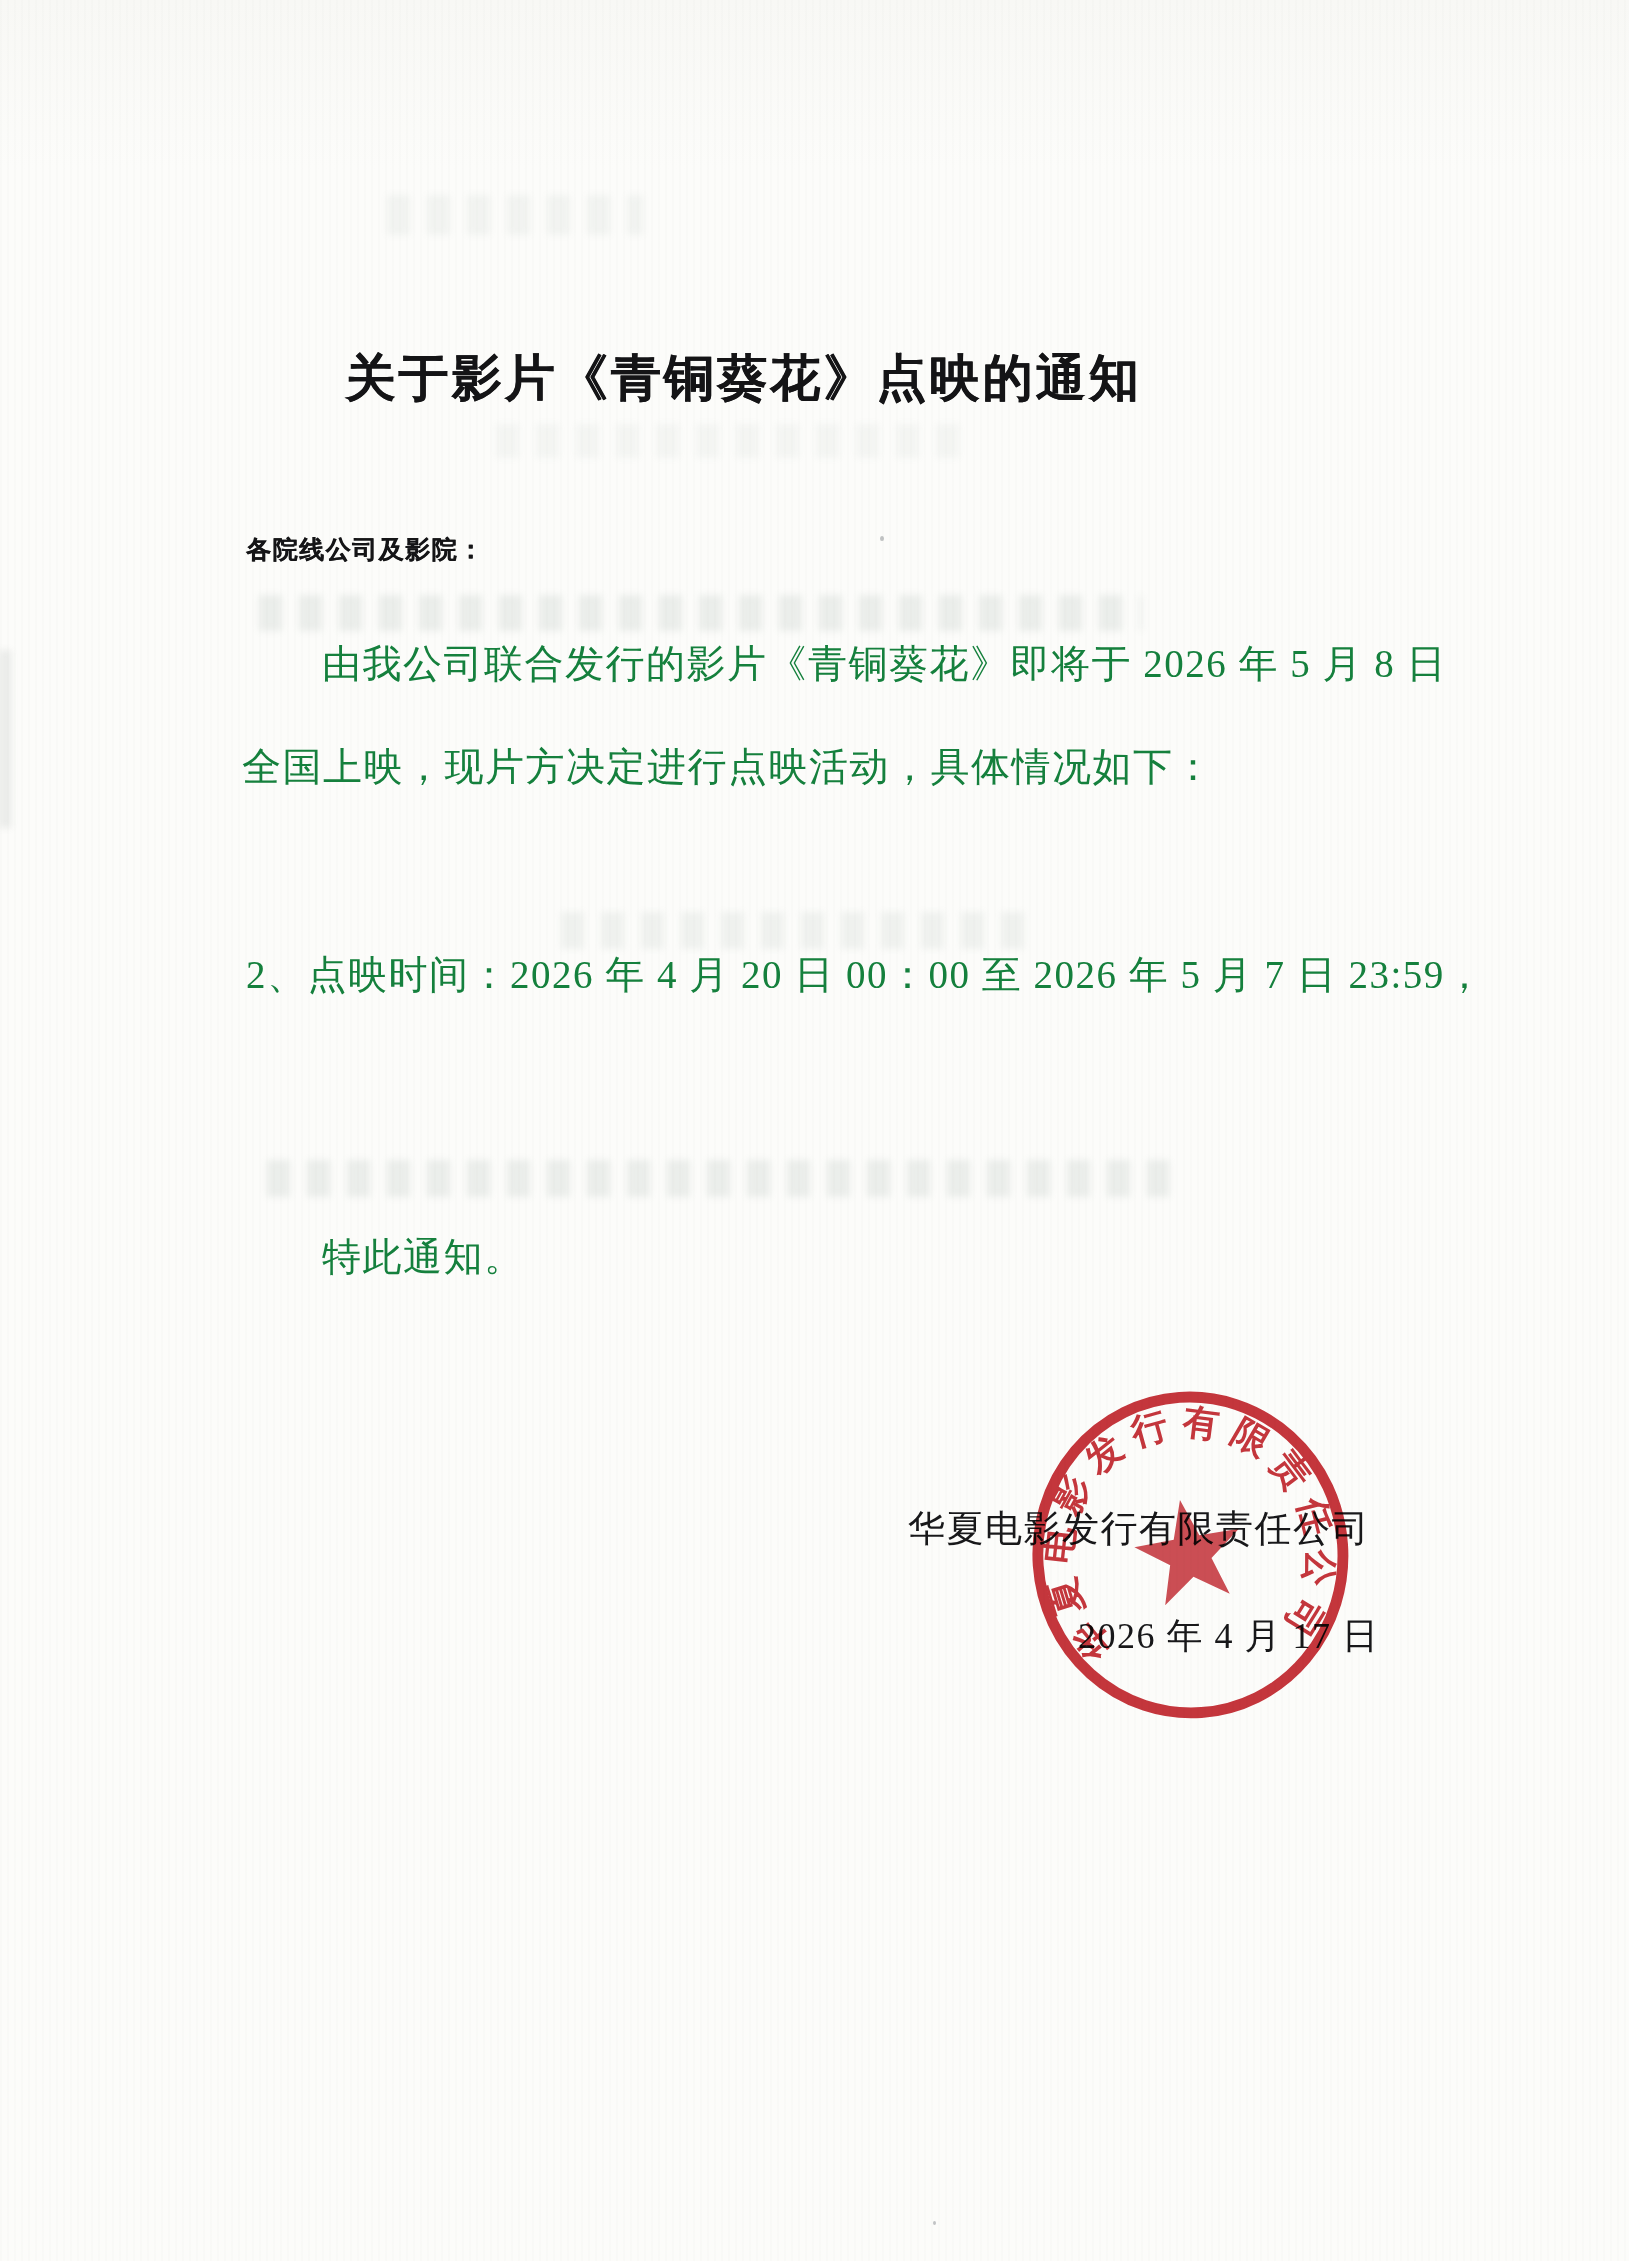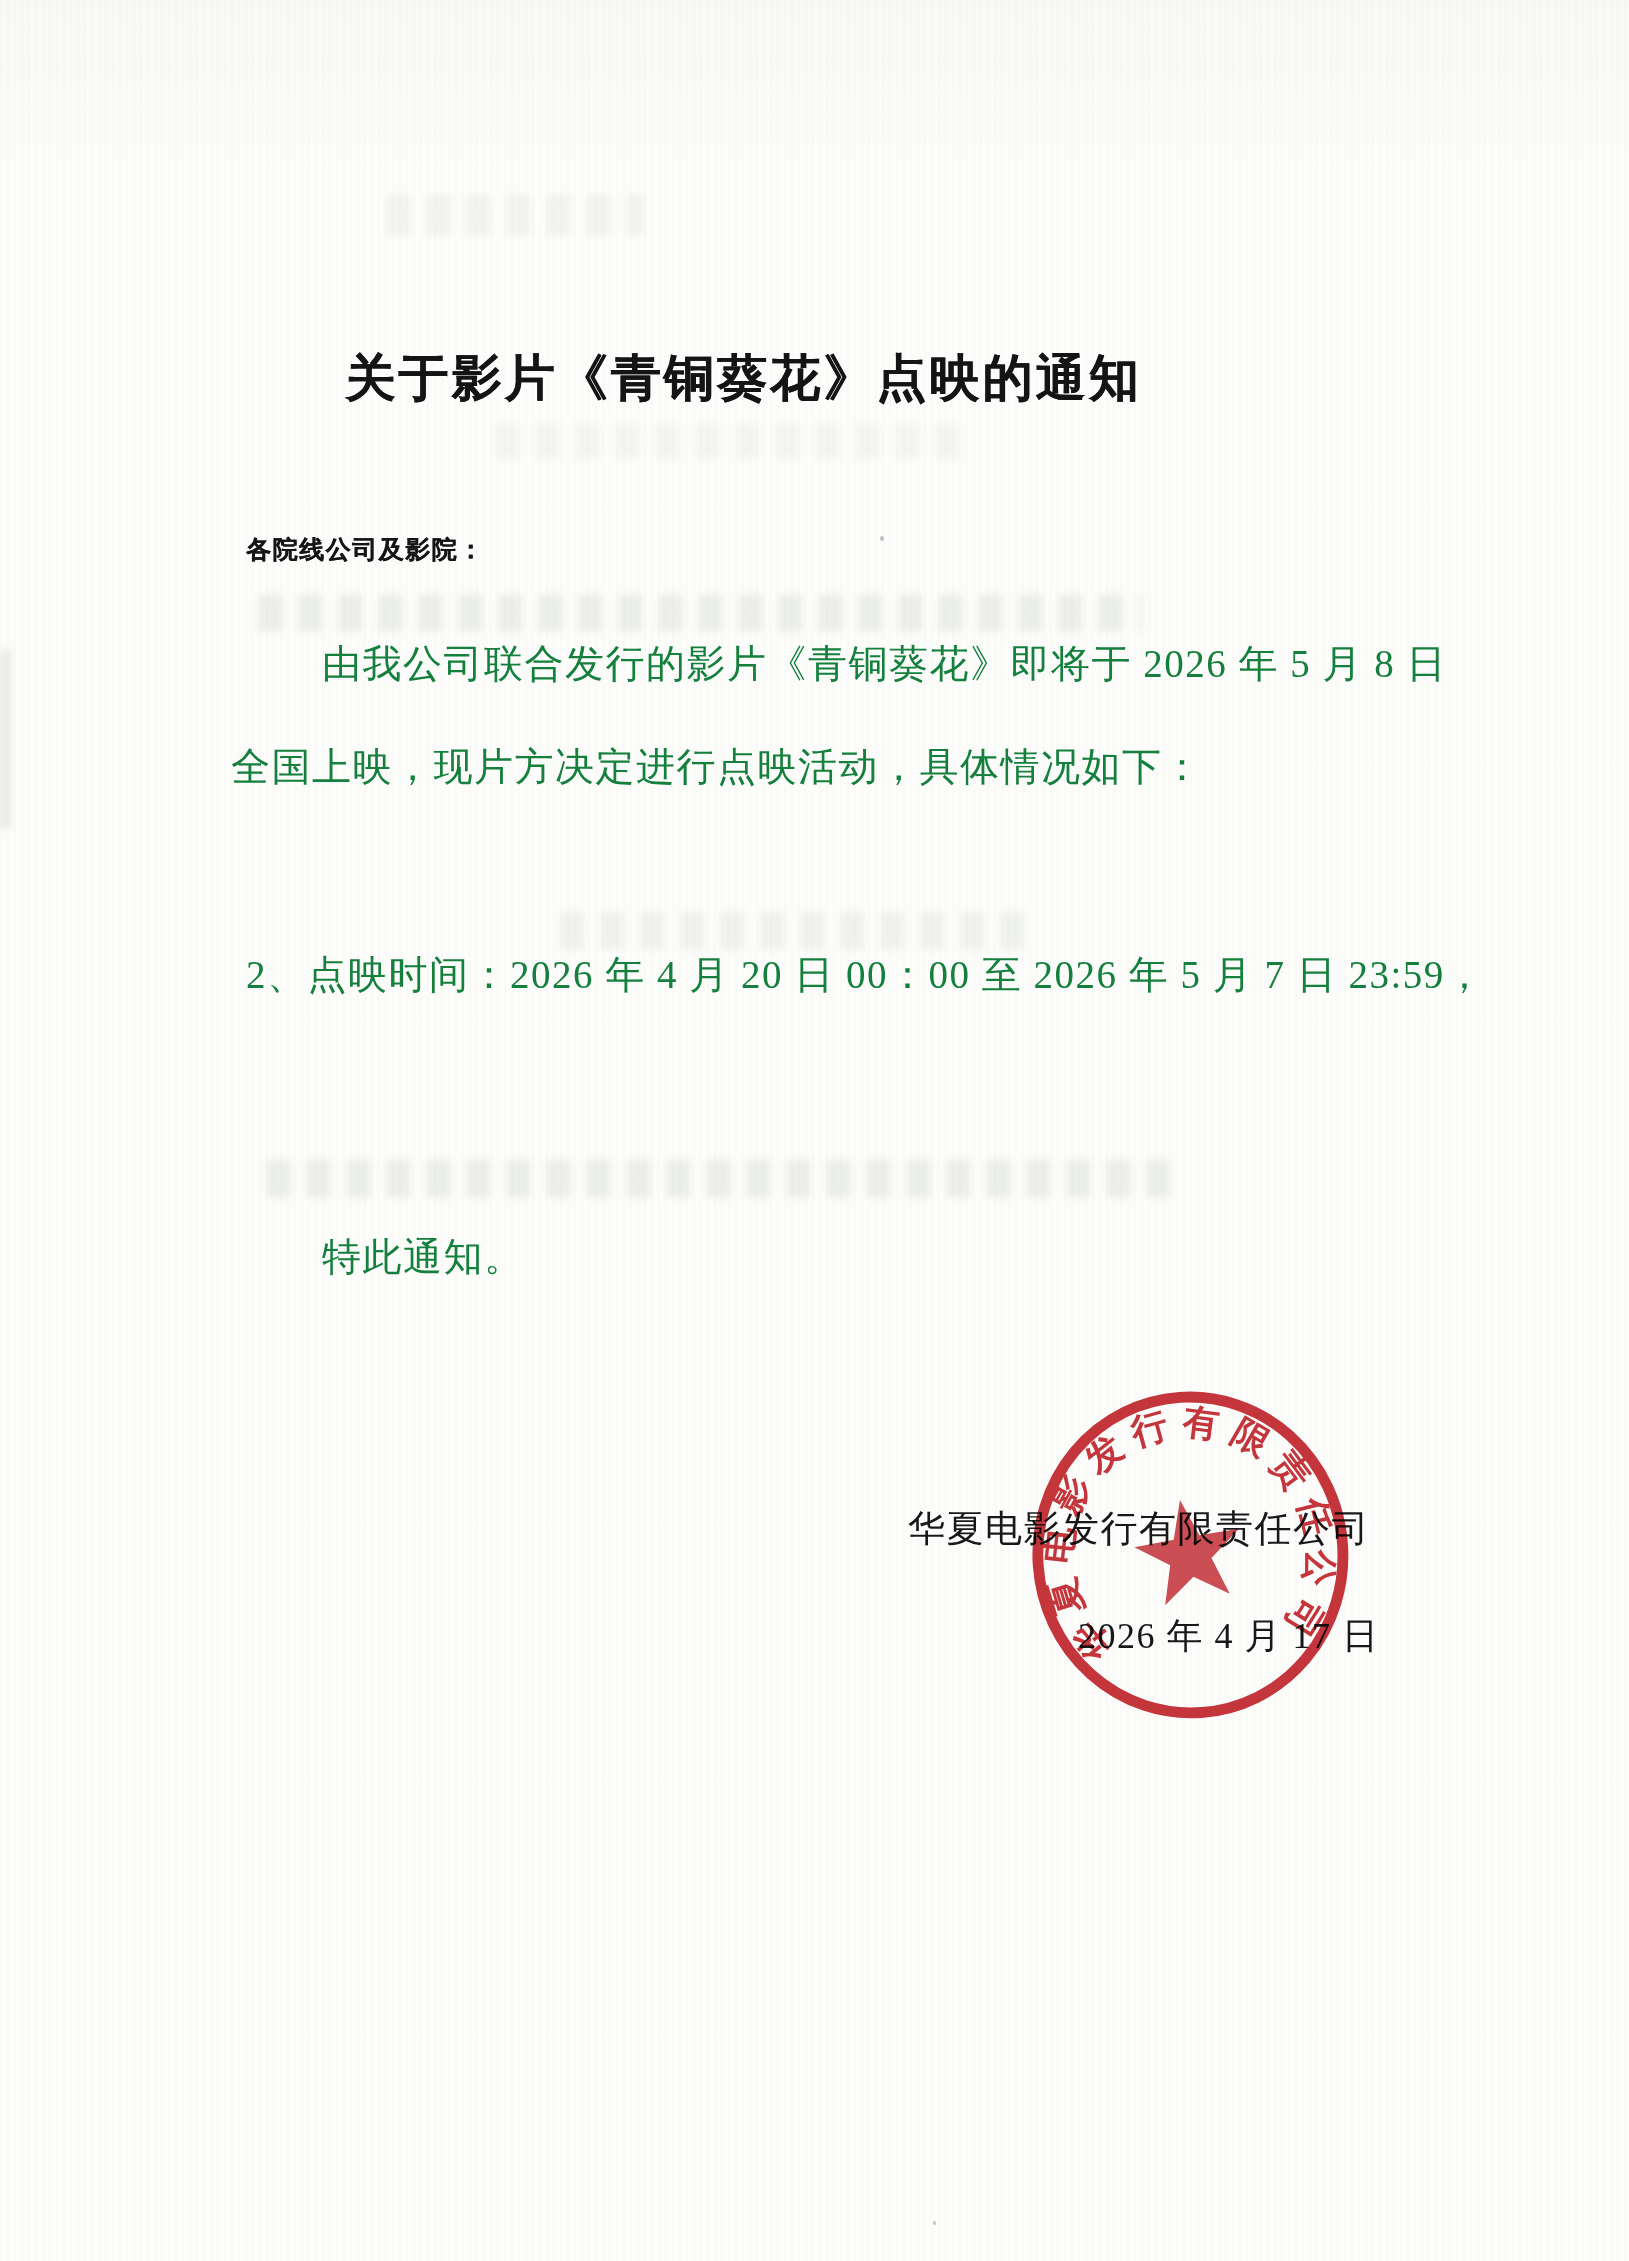--- a/index.html
+++ b/index.html
@@ -49,21 +49,21 @@
     left: 246px;
     top: 537px;
     font-size: 25px;
     font-weight: 700;
     color: #151517;
     text-shadow: 0.4px 0 0 #151517;
     text-align: center;
   }
   .body-line { font-size: 39px; }
   .line-p1 { left: 322px; top: 644px; }
-  .line-p2 { left: 231px; top: 747px; }
+  .line-p2 { left: 242px; top: 747px; }
   .line-i1 { left: 246px; top: 852px; }
   .line-i2 { left: 246px; top: 955px; }
   .line-i3 { left: 246px; top: 1059px; }
   .closing { left: 322px; top: 1237px; font-size: 39px; }
   .company {
     left: 908px;
     top: 1510px;
     font-size: 37px;
     color: #18181a;
   }

